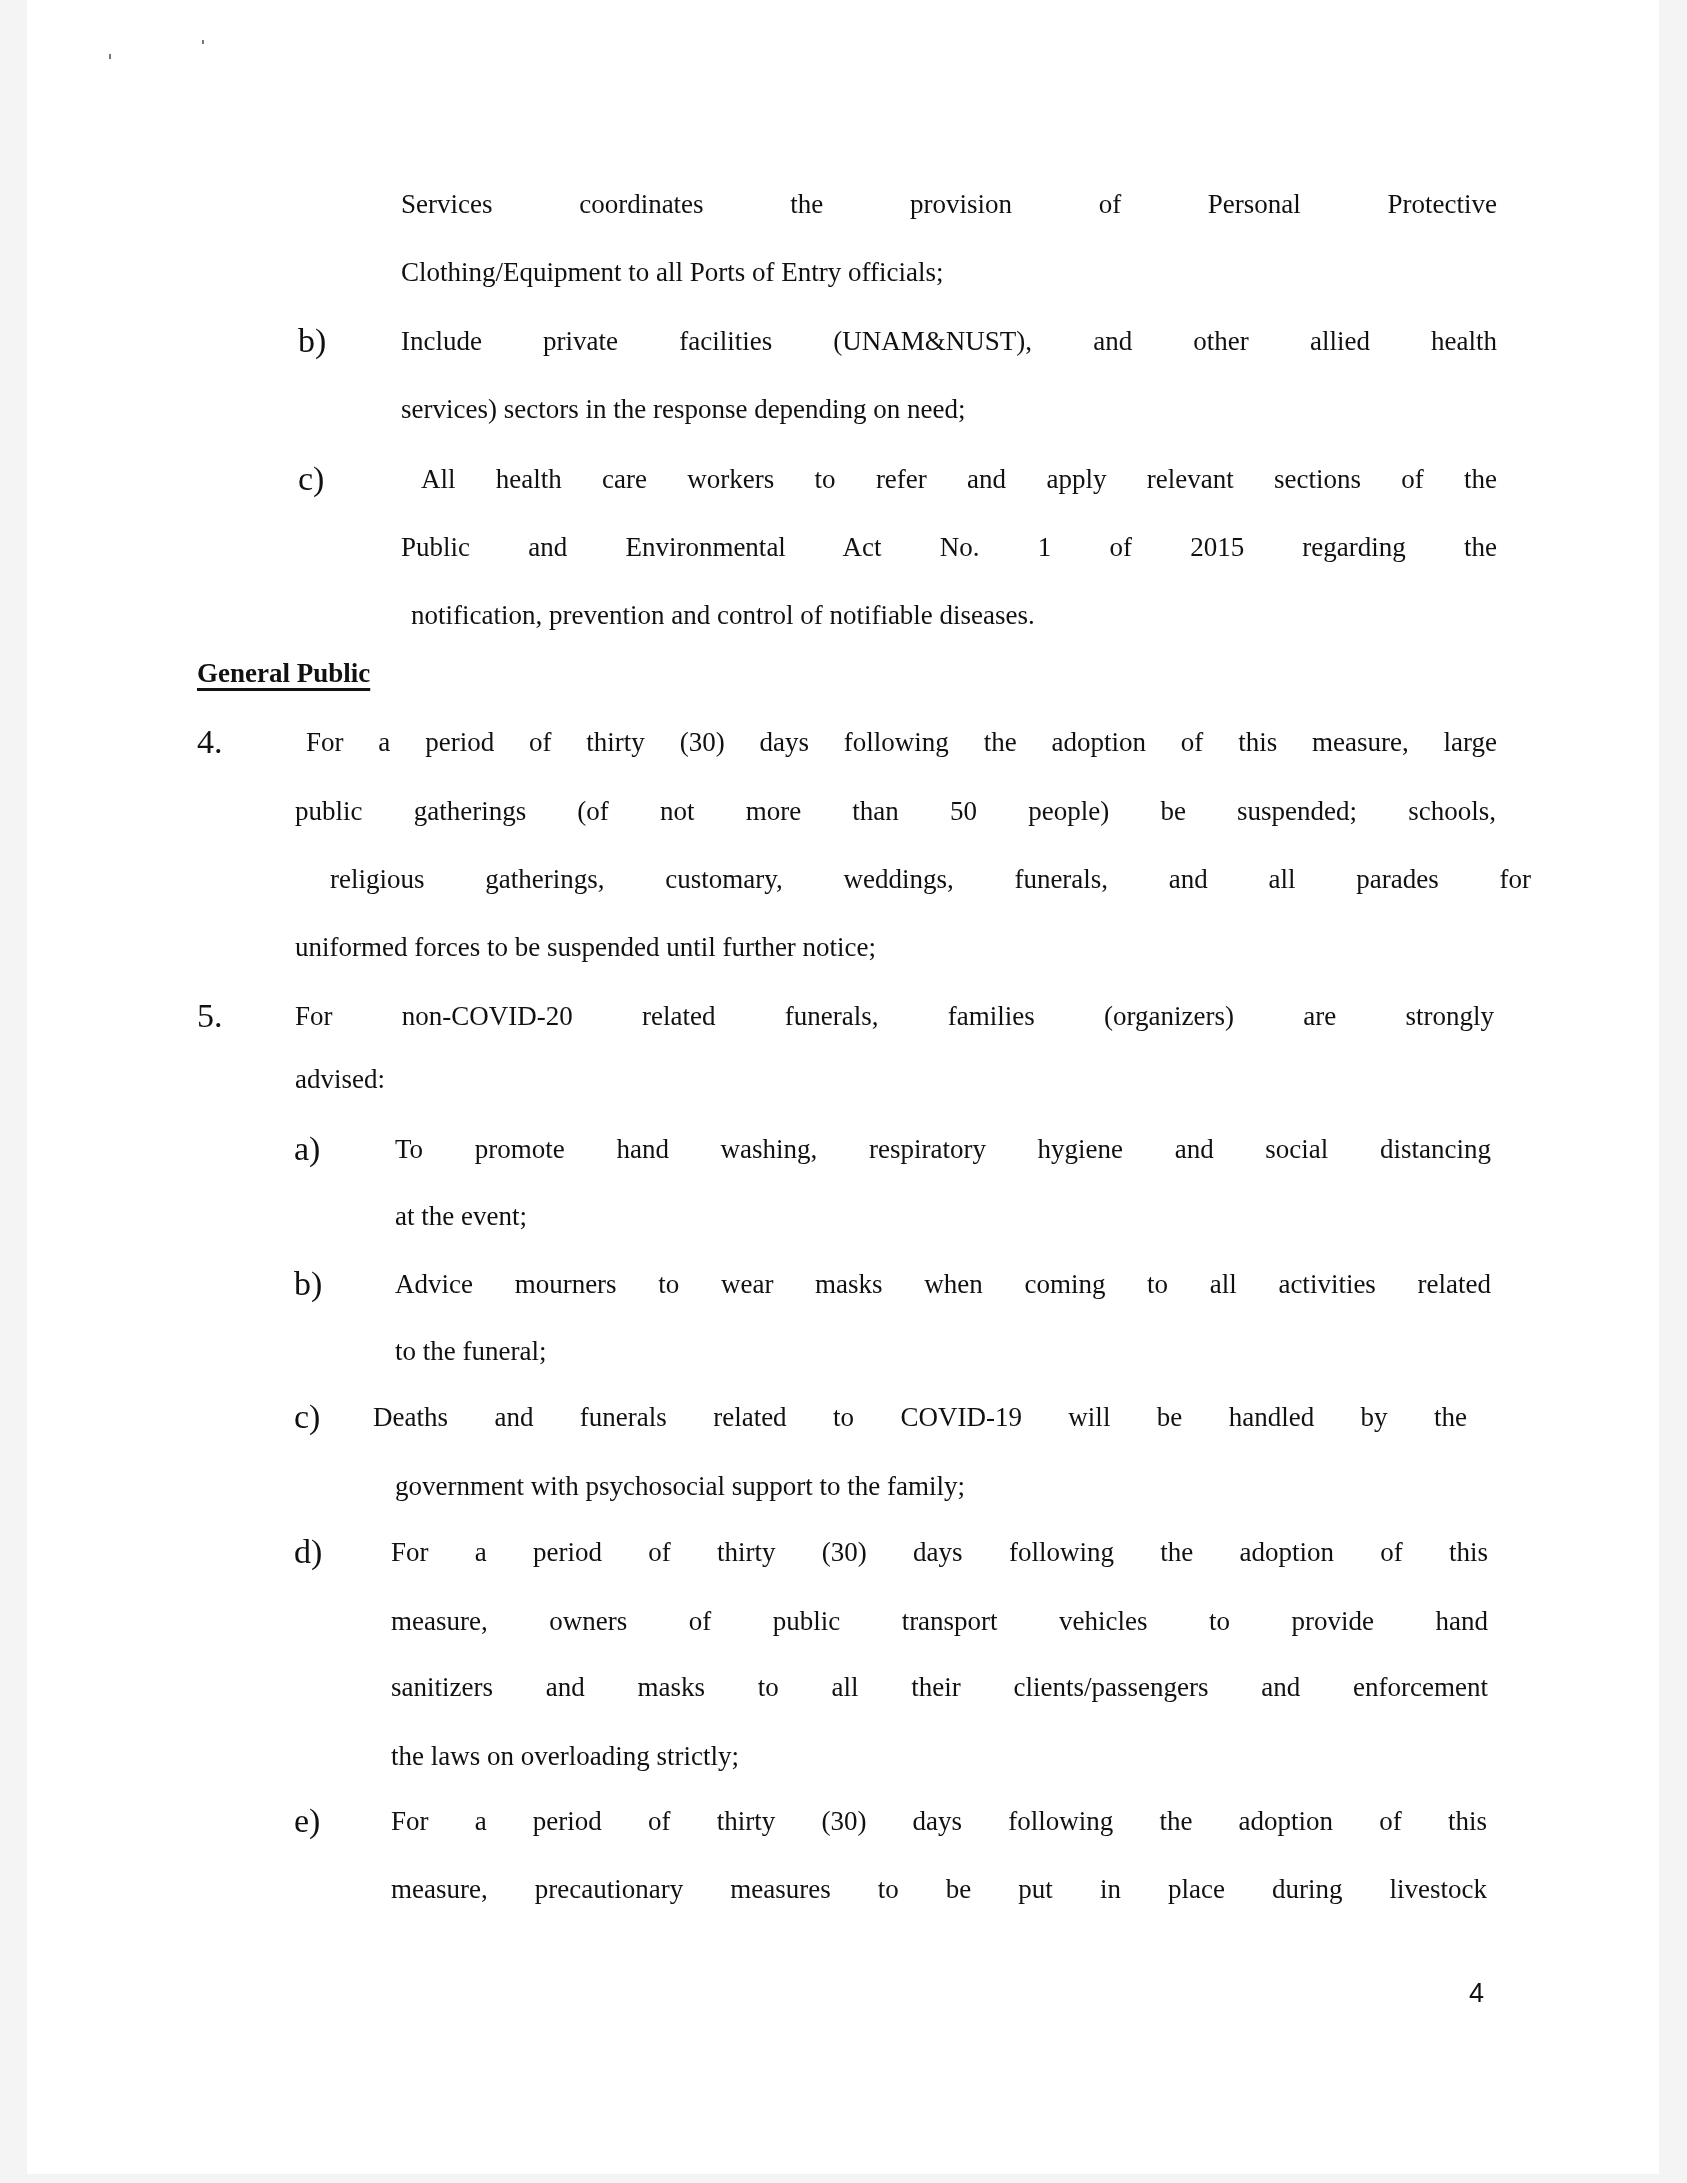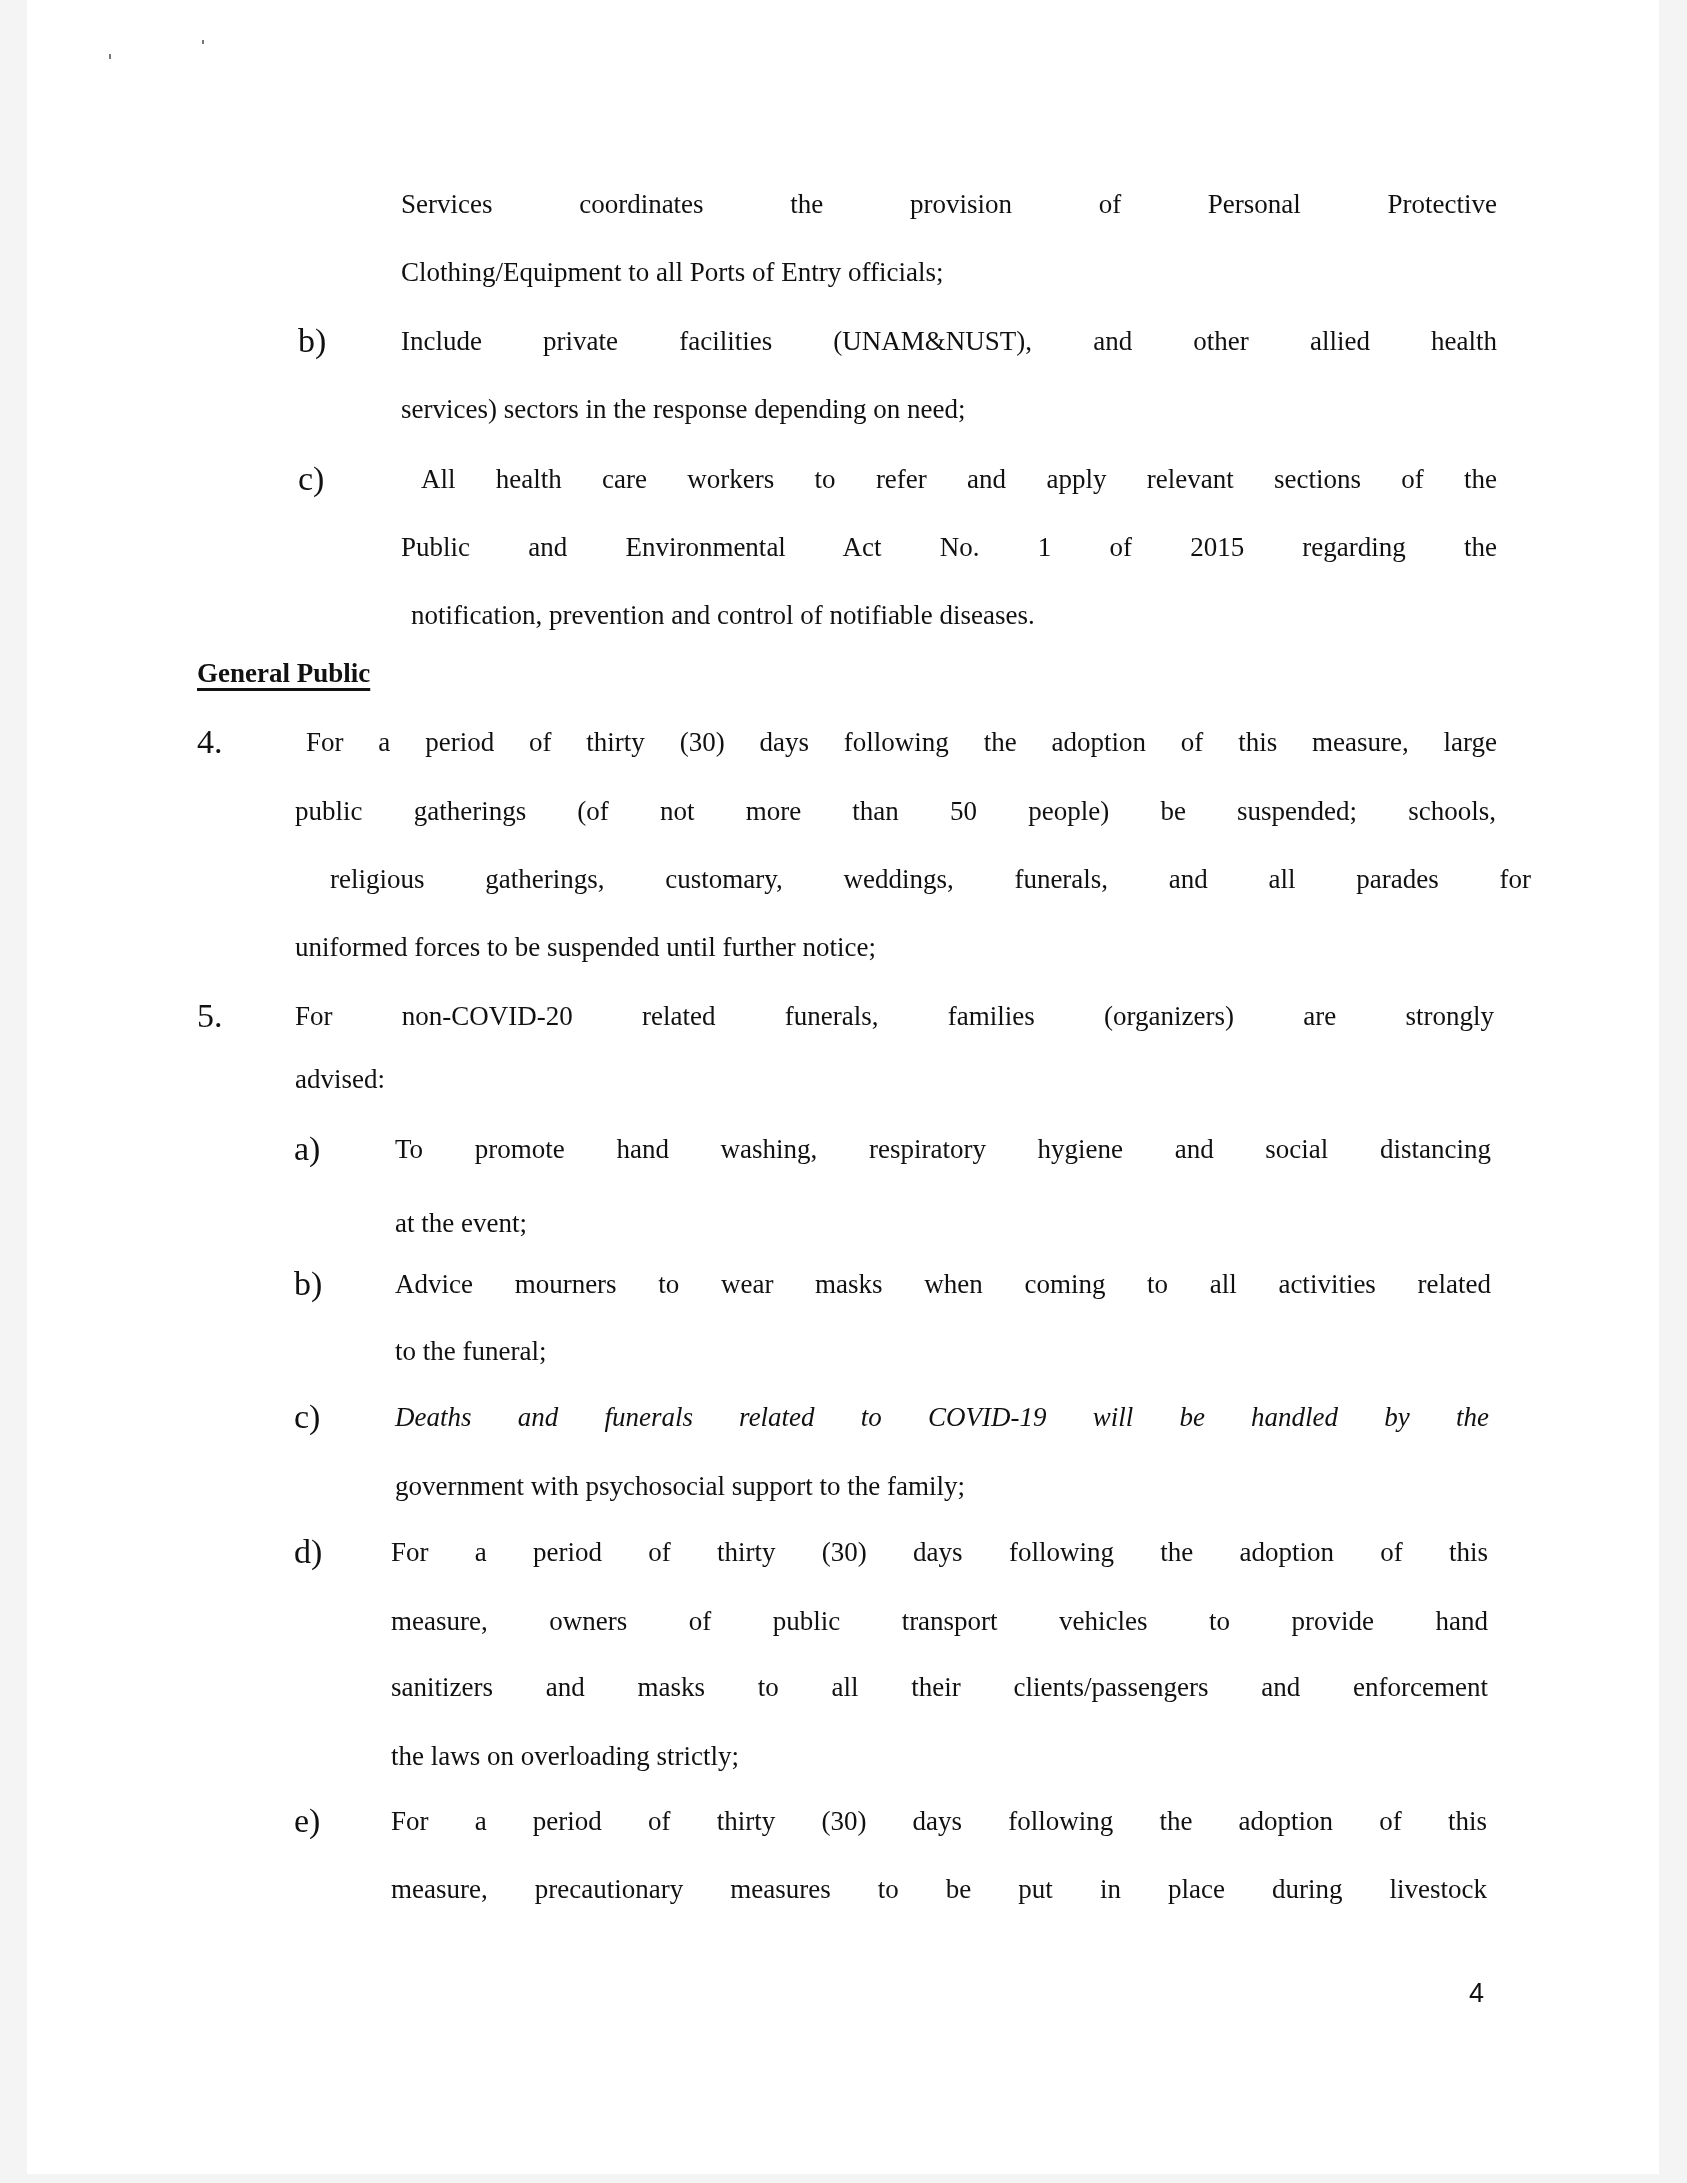--- a/index.html
+++ b/index.html
@@ -49,28 +49,28 @@
 <div class="line just" style="left:295px;top:791px;width:1201px;">public gatherings (of not more than 50 people) be suspended; schools,</div>
 <div class="line just" style="left:295px;top:859px;width:1201px;margin-left:35px;">religious gatherings, customary, weddings, funerals, and all parades for</div>
 <div class="line" style="left:295px;top:927px;">uniformed forces to be suspended until further notice;</div>
 
 <span class="label" style="left:197px;top:996px;">5.</span>
 <div class="line just" style="left:295px;top:996px;width:1199px;">For non-COVID-20 related funerals, families (organizers) are strongly</div>
 <div class="line" style="left:295px;top:1059px;">advised:</div>
 
 <span class="label" style="left:294px;top:1129px;">a)</span>
 <div class="line just" style="left:395px;top:1129px;width:1096px;">To promote hand washing, respiratory hygiene and social distancing</div>
-<div class="line" style="left:395px;top:1196px;margin-top:7px;">at the event;</div>
+<div class="line" style="left:395px;top:1196px;">at the event;</div>
 
 <span class="label" style="left:294px;top:1264px;">b)</span>
 <div class="line just" style="left:395px;top:1264px;width:1096px;">Advice mourners to wear masks when coming to all activities related</div>
 <div class="line" style="left:395px;top:1331px;">to the funeral;</div>
 
 <span class="label" style="left:294px;top:1397px;">c)</span>
-<div class="line just" style="left:395px;top:1397px;width:1094px;font-style:italic;">Deaths and funerals related to COVID-19 will be handled by the</div>
+<div class="line just" style="left:373px;top:1397px;width:1094px;">Deaths and funerals related to COVID-19 will be handled by the</div>
 <div class="line" style="left:395px;top:1466px;">government with psychosocial support to the family;</div>
 
 <span class="label" style="left:294px;top:1532px;">d)</span>
 <div class="line just" style="left:391px;top:1532px;width:1097px;">For a period of thirty (30) days following the adoption of this</div>
 <div class="line just" style="left:391px;top:1601px;width:1097px;">measure, owners of public transport vehicles to provide hand</div>
 <div class="line just" style="left:391px;top:1667px;width:1097px;">sanitizers and masks to all their clients/passengers and enforcement</div>
 <div class="line" style="left:391px;top:1736px;">the laws on overloading strictly;</div>
 
 <span class="label" style="left:294px;top:1801px;">e)</span>
 <div class="line just" style="left:391px;top:1801px;width:1096px;">For a period of thirty (30) days following the adoption of this</div>

